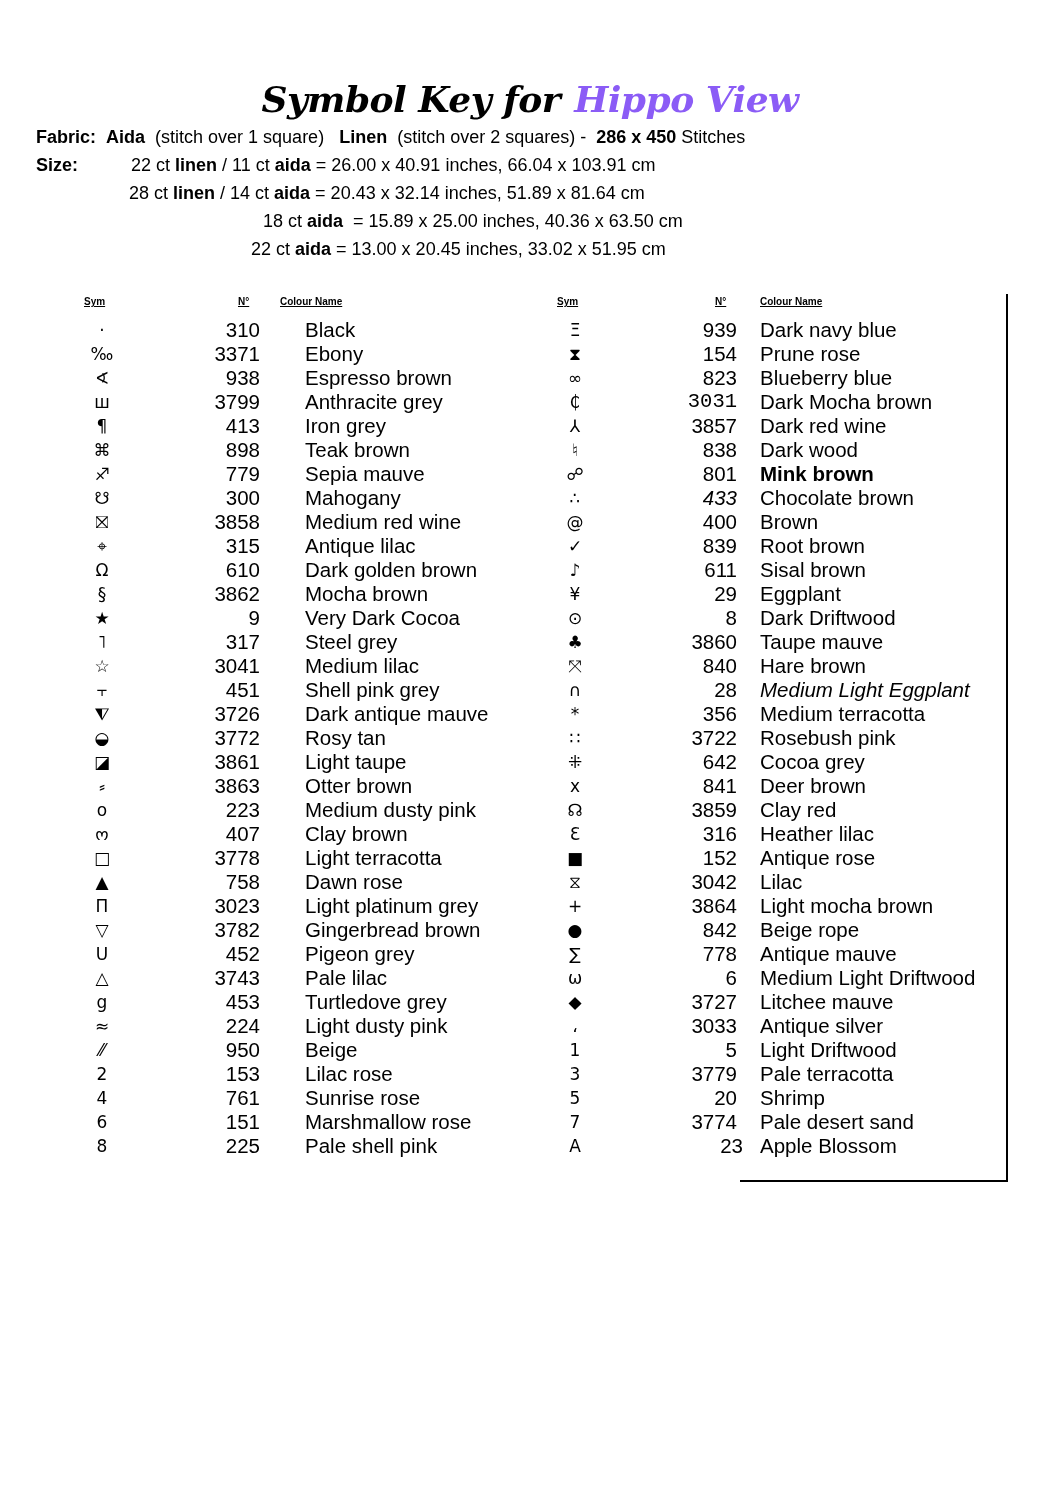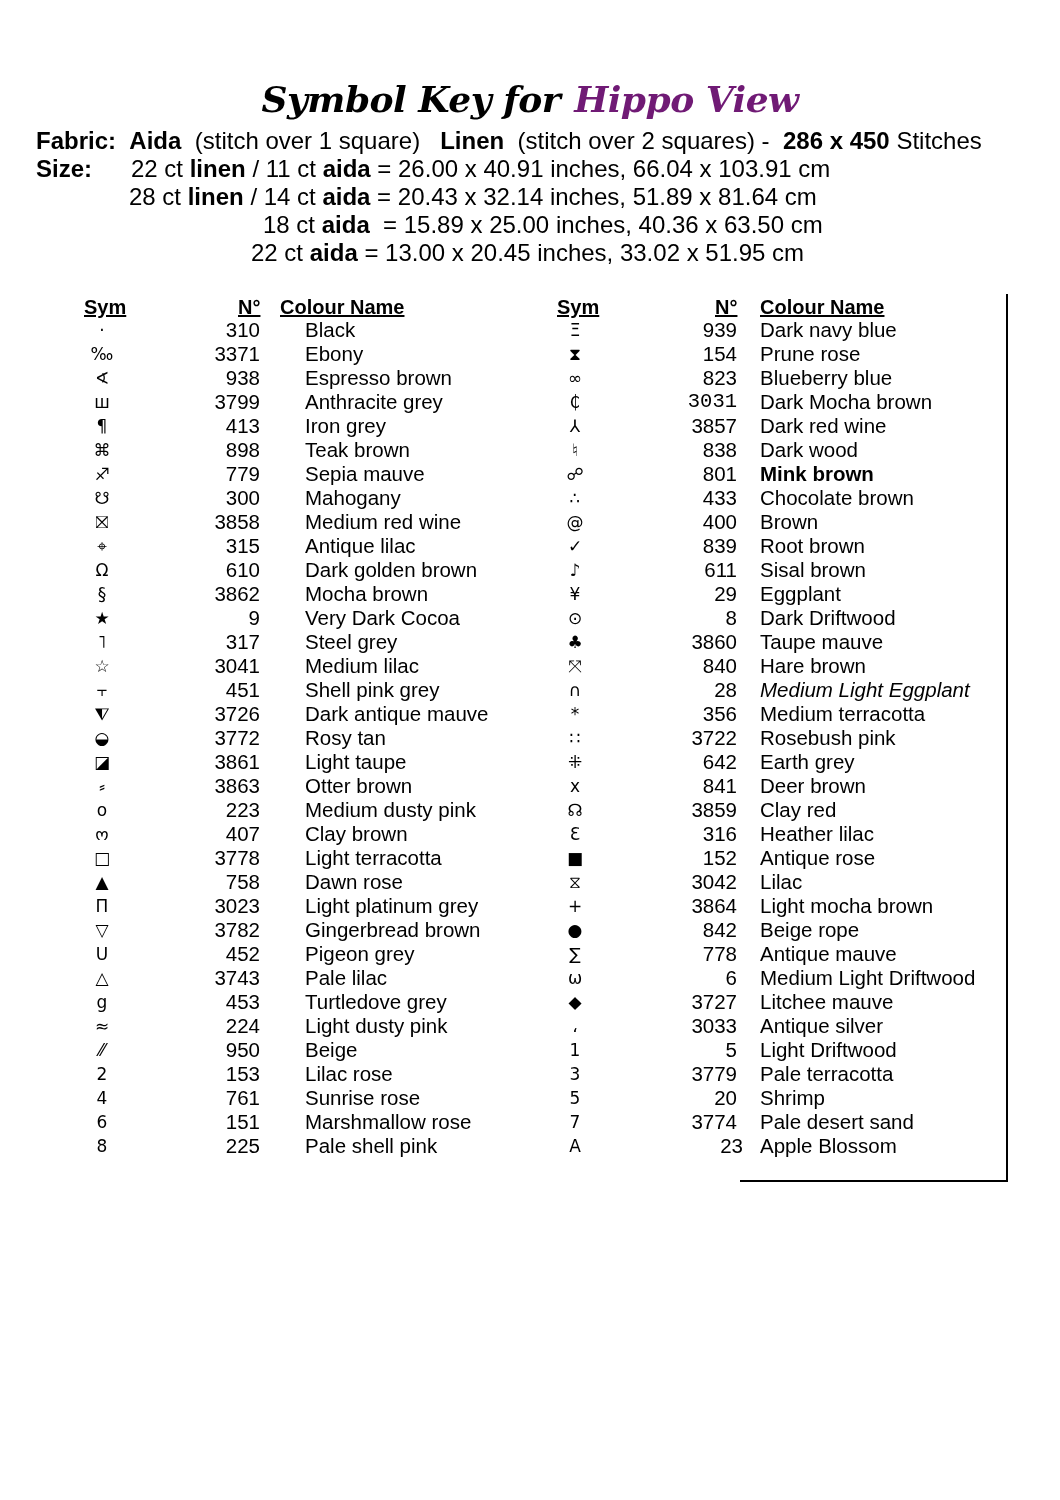--- a/index.html
+++ b/index.html
@@ -1,22 +1,22 @@
 <!DOCTYPE html>
 <html><head>
 <meta charset="utf-8">
 <style>
   html, body { margin: 0; padding: 0; background: #ffffff; }
   body { width: 1060px; height: 1500px; position: relative; font-family: "Liberation Sans", sans-serif; color: #000; overflow: hidden; }
   .title { position: absolute; top: 78px; left: 0; width: 1060px; text-align: center; font-family: "DejaVu Serif", serif; font-style: italic; font-weight: bold; font-size: 36px; letter-spacing: -0.5px; }
-  .title .accent { color: #701a75; margin-left: 14px; }
-  .info { position: absolute; left: 36px; font-size: 24px; white-space: pre; }
+  .title .accent { color: #8b5cf6; margin-left: 14px; }
+  .info { position: absolute; left: 36px; font-size: 18px; white-space: pre; }
   .info b { font-weight: bold; }
   .tbl { position: absolute; top: 294px; font-size: 20.5px; }
-  .hdr { height: 24px; font-size: 20px; font-weight: bold; position: relative; }
+  .hdr { height: 24px; font-size: 10px; font-weight: bold; position: relative; }
   .hdr span { position: absolute; top: 2px; text-decoration: underline; }
   .row { height: 24px; position: relative; }
   .row span { position: absolute; top: 0; line-height: 24px; white-space: nowrap; }
   .sym { width: 40px; text-align: center; font-family: "DejaVu Sans", sans-serif; font-size: 17px; }
   .num { width: 80px; text-align: right; }
   .left .sym { left: 0; } .left .num { left: 98px; } .left .name { left: 182px; margin-left: 41px; }
   .right .sym { left: 0; } .right .num { left: 98px; } .right .name { left: 198px; }
   .left { left: 82px; width: 440px; }
   .right { left: 555px; width: 455px; }
   .vline { position: absolute; left: 1006px; top: 294px; width: 2px; height: 888px; background: #000; }
@@ -258,21 +258,21 @@
       <span class="num" style="left: 102px;">838</span>
       <span class="name" style="left: 205px;">Dark wood</span>
     </div>
     <div class="row">
       <span class="sym">☍</span>
       <span class="num" style="left: 102px;">801</span>
       <span class="name" style="left: 205px; font-weight: bold;">Mink brown</span>
     </div>
     <div class="row">
       <span class="sym">∴</span>
-      <span class="num" style="left: 102px;">433</span>
+      <span class="num" style="left: 102px; font-style: italic;">433</span>
       <span class="name" style="left: 205px;">Chocolate brown</span>
     </div>
     <div class="row">
       <span class="sym">@</span>
       <span class="num" style="left: 102px;">400</span>
       <span class="name" style="left: 205px;">Brown</span>
     </div>
     <div class="row">
       <span class="sym">✓</span>
       <span class="num" style="left: 102px;">839</span>
@@ -314,21 +314,21 @@
       <span class="name" style="left: 205px;">Medium terracotta</span>
     </div>
     <div class="row">
       <span class="sym">∷</span>
       <span class="num" style="left: 102px;">3722</span>
       <span class="name" style="left: 205px;">Rosebush pink</span>
     </div>
     <div class="row">
       <span class="sym">⁜</span>
       <span class="num" style="left: 102px;">642</span>
-      <span class="name" style="left: 205px;">Earth grey</span>
+      <span class="name" style="left: 205px;">Cocoa grey</span>
     </div>
     <div class="row">
       <span class="sym">x</span>
       <span class="num" style="left: 102px;">841</span>
       <span class="name" style="left: 205px;">Deer brown</span>
     </div>
     <div class="row">
       <span class="sym">☊</span>
       <span class="num" style="left: 102px;">3859</span>
       <span class="name" style="left: 205px;">Clay red</span>

